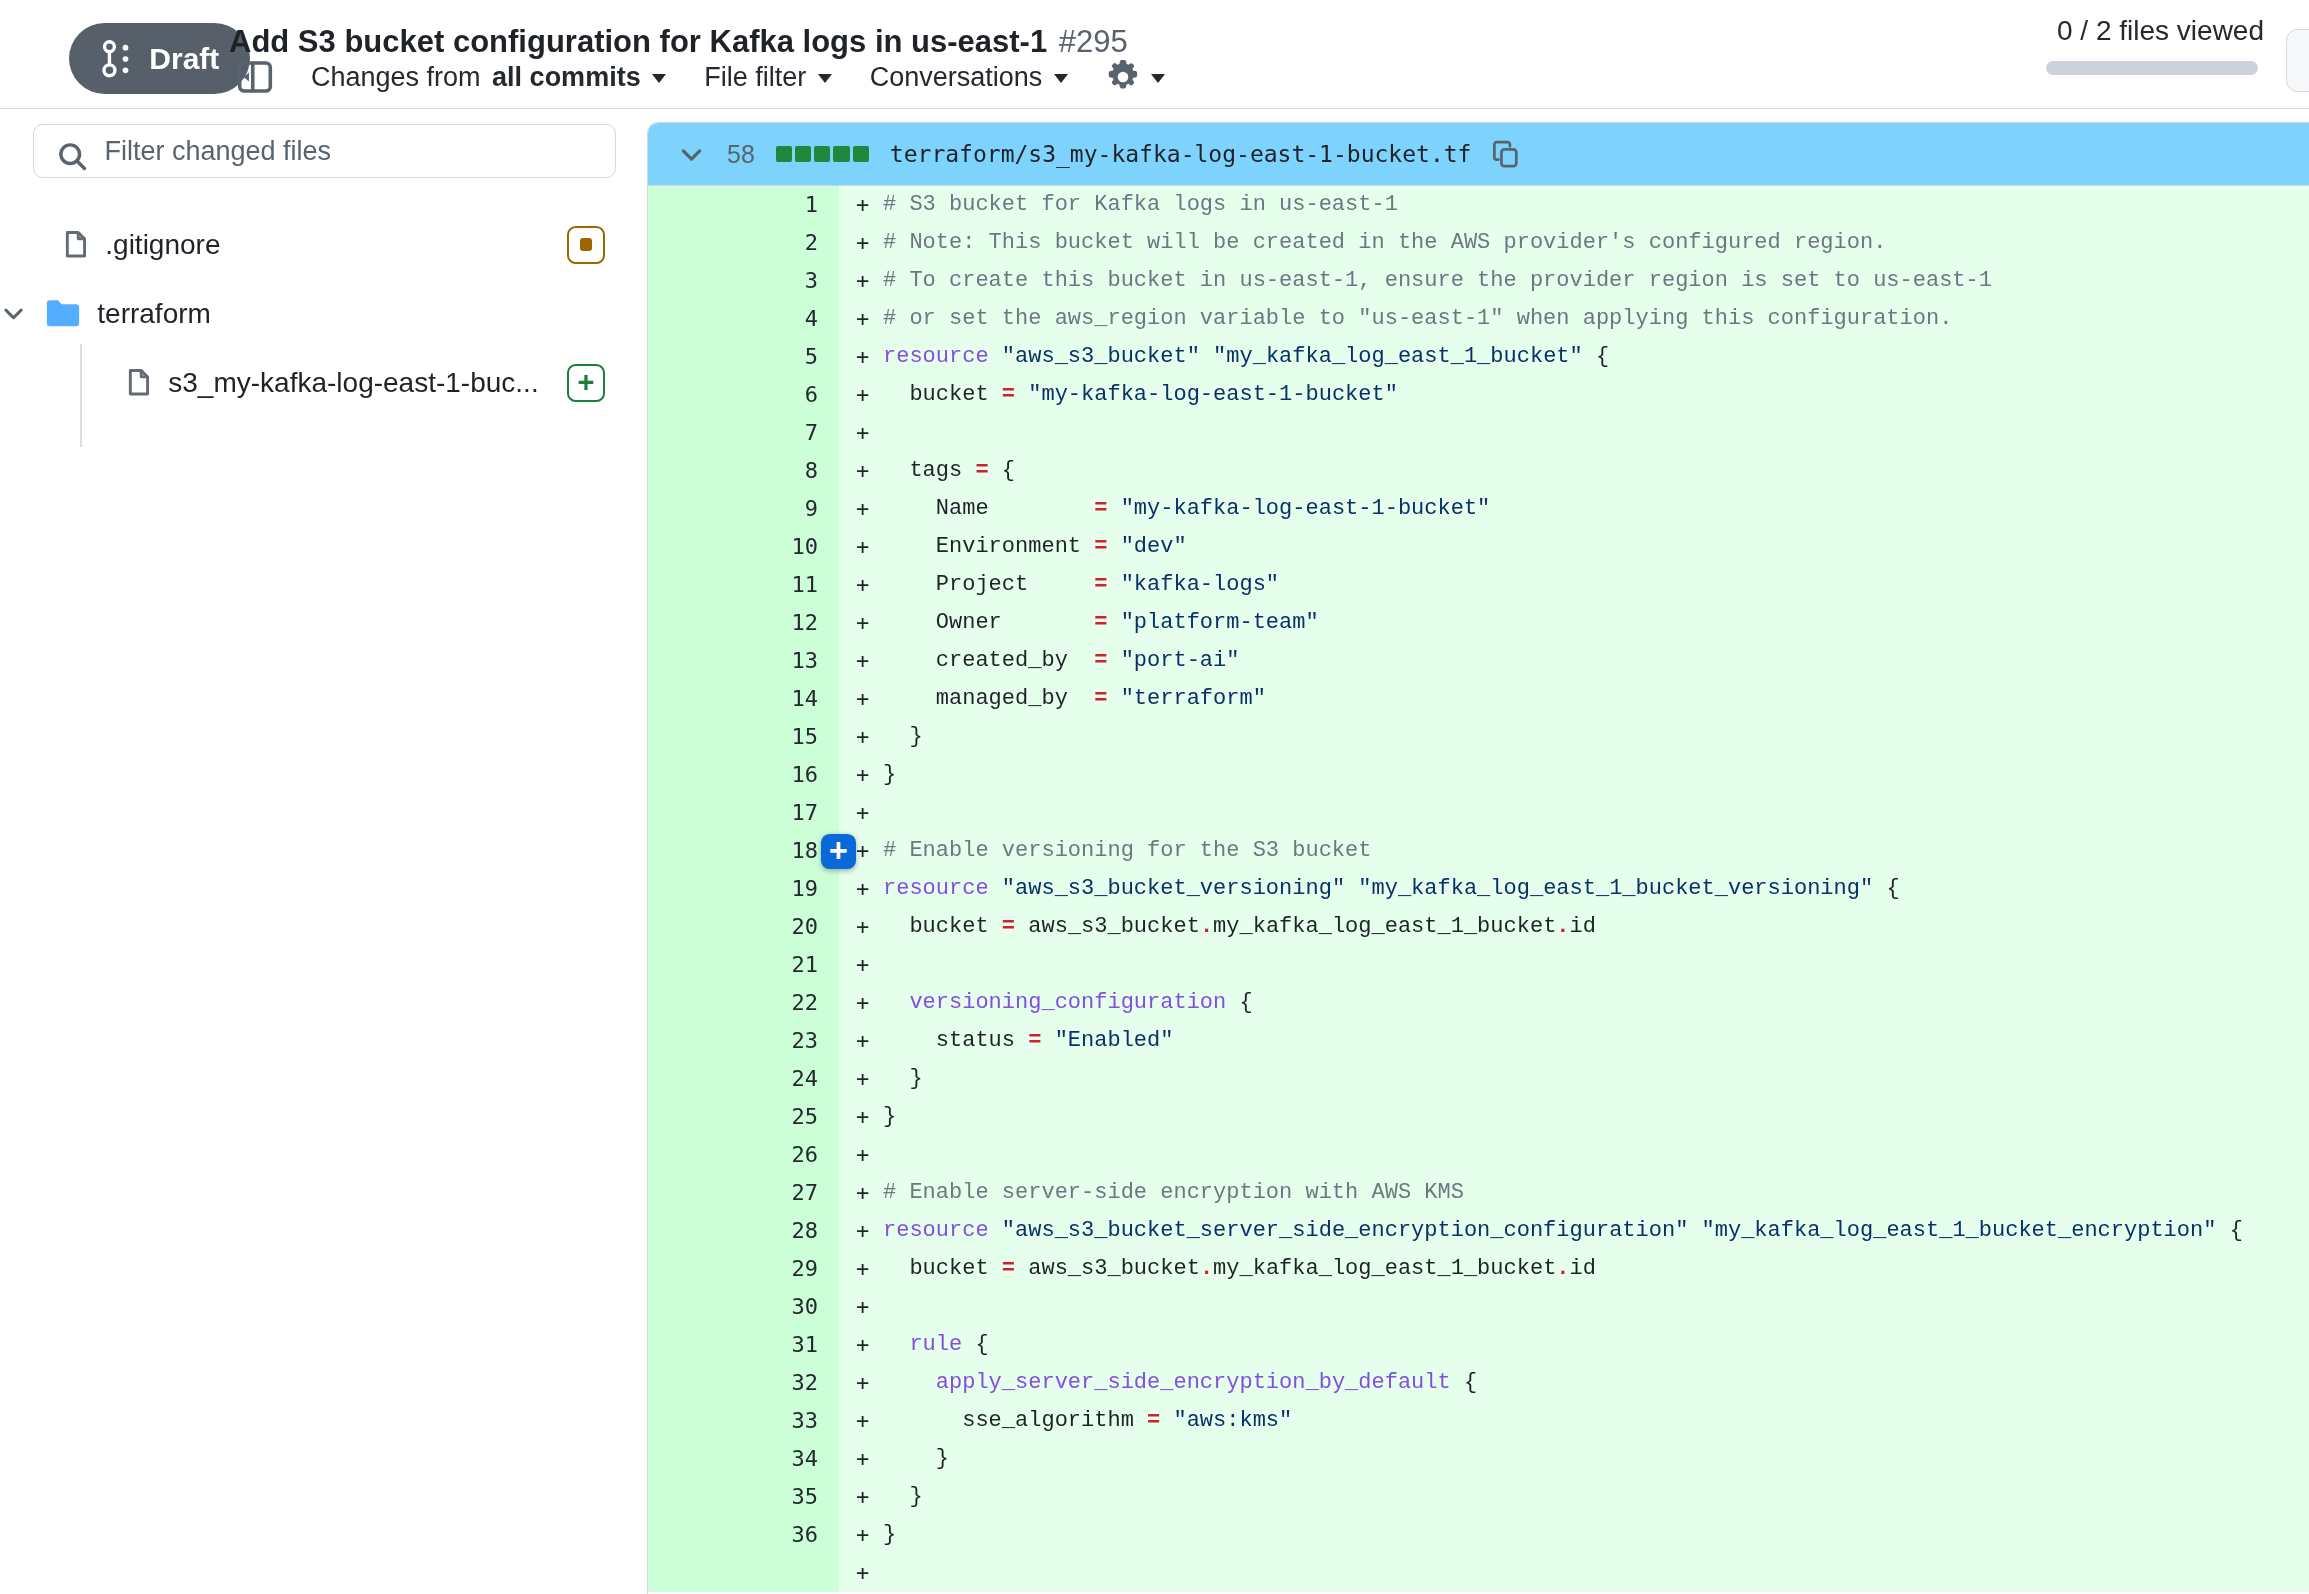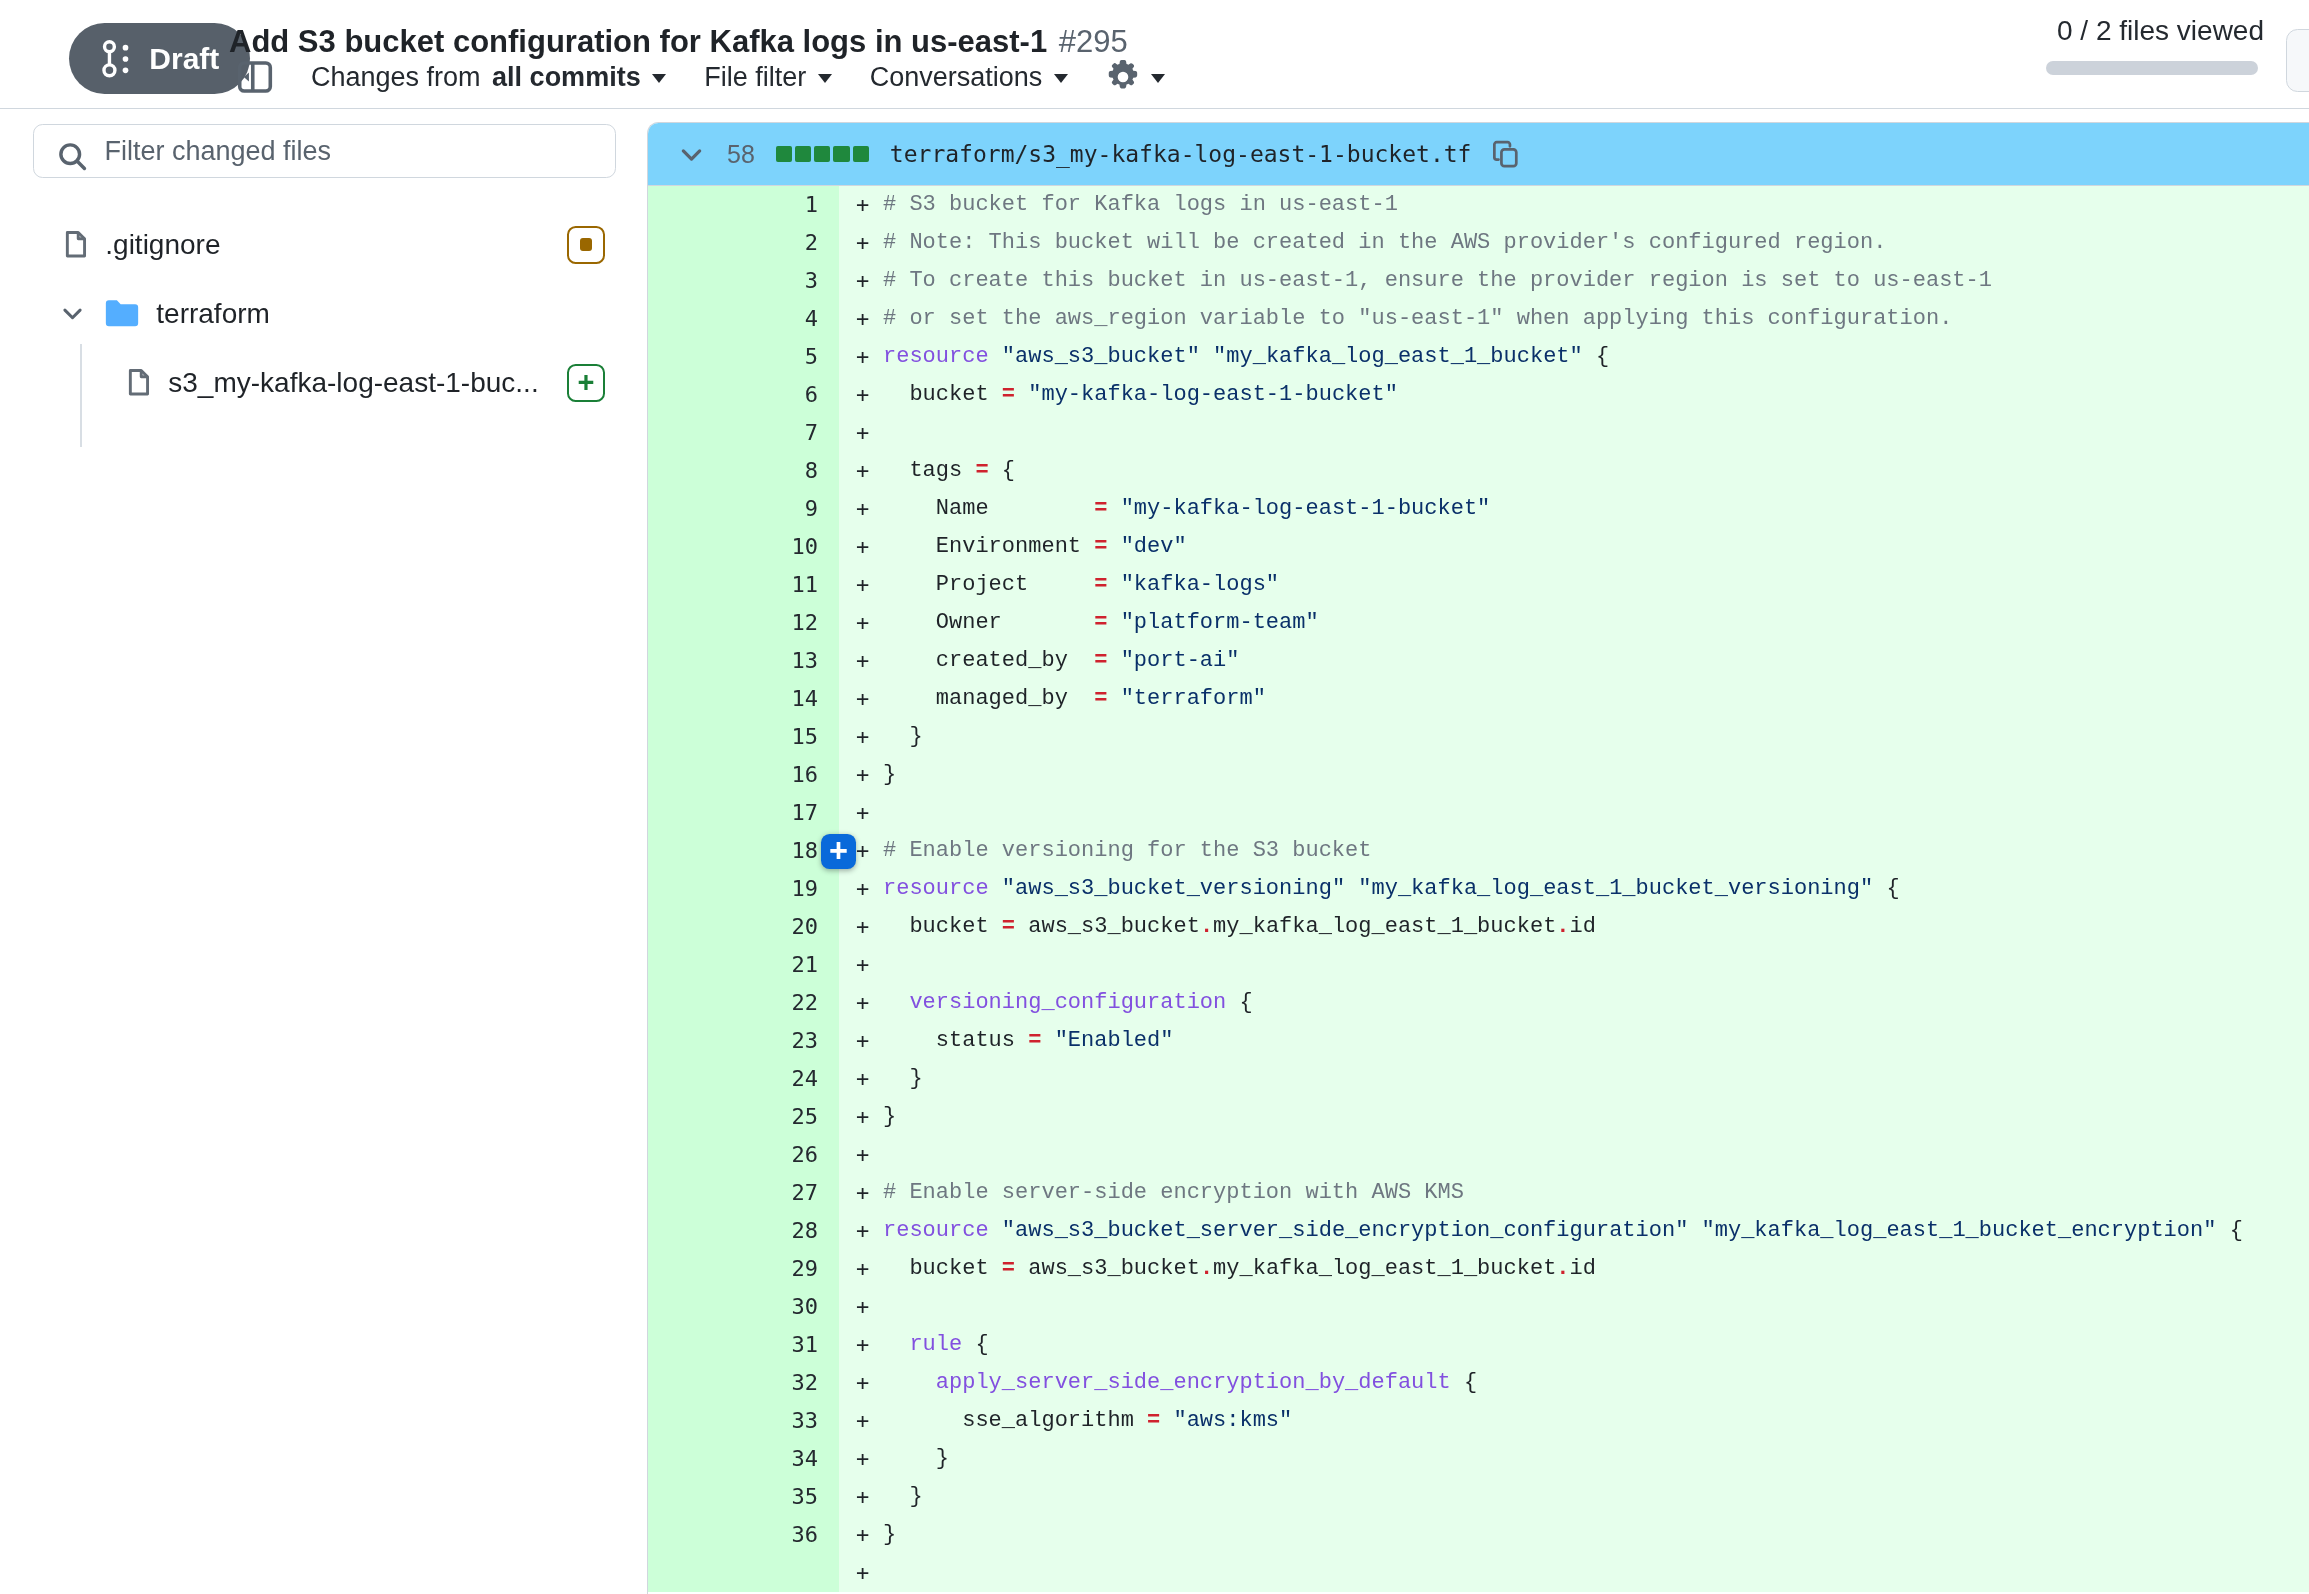--- a/index.html
+++ b/index.html
@@ -40,21 +40,21 @@
   .sidebar { position:absolute; top:111px; left:0; width:631px; height:1484px; background:#fff; }
   .filter-wrap { position:absolute; top:13.4px; left:32.5px; width:583px; height:54px; }
   .filter-input { width:100%; height:100%; border:1.9px solid #d0d7de; border-radius:9.6px;
     padding:0 19px 0 71px; font-size:27px; color:#1f2328; outline:none; background:#fff;
     font-family:"Liberation Sans", sans-serif; }
   .filter-input::placeholder { color:#59636e; opacity:1; }
   .search-icon { position:absolute; left:23px; top:15.3px; }
   .tree-row { position:absolute; left:0; width:631px; height:69px;
     display:flex; align-items:center; font-size:28px; color:#1f2328; cursor:pointer; }
   .row-gitignore { top:99px; padding-left:61px; }
-  .row-terraform { top:168px; padding-left:59px; }
+  .row-terraform { top:168px; }
   .row-tffile   { top:237px; padding-left:124px; }
   .tree-guide { position:absolute; left:80px; top:233px; width:1.9px; height:103px; background:#d8dee4; }
   .tree-label { margin-left:15.3px; white-space:nowrap; }
   .status-badge { position:absolute; left:567px; width:38px; height:38px;
     border-radius:8.6px; display:flex; align-items:center; justify-content:center; }
   .badge-modified { border:2.9px solid #9a6700; }
   .badge-modified .dot { width:12.4px; height:12.4px; background:#9a6700; border-radius:2.9px; }
   .badge-added { border:2.9px solid #1a7f37; color:#1a7f37; font-size:29px; font-weight:700; line-height:1; }
 
   

